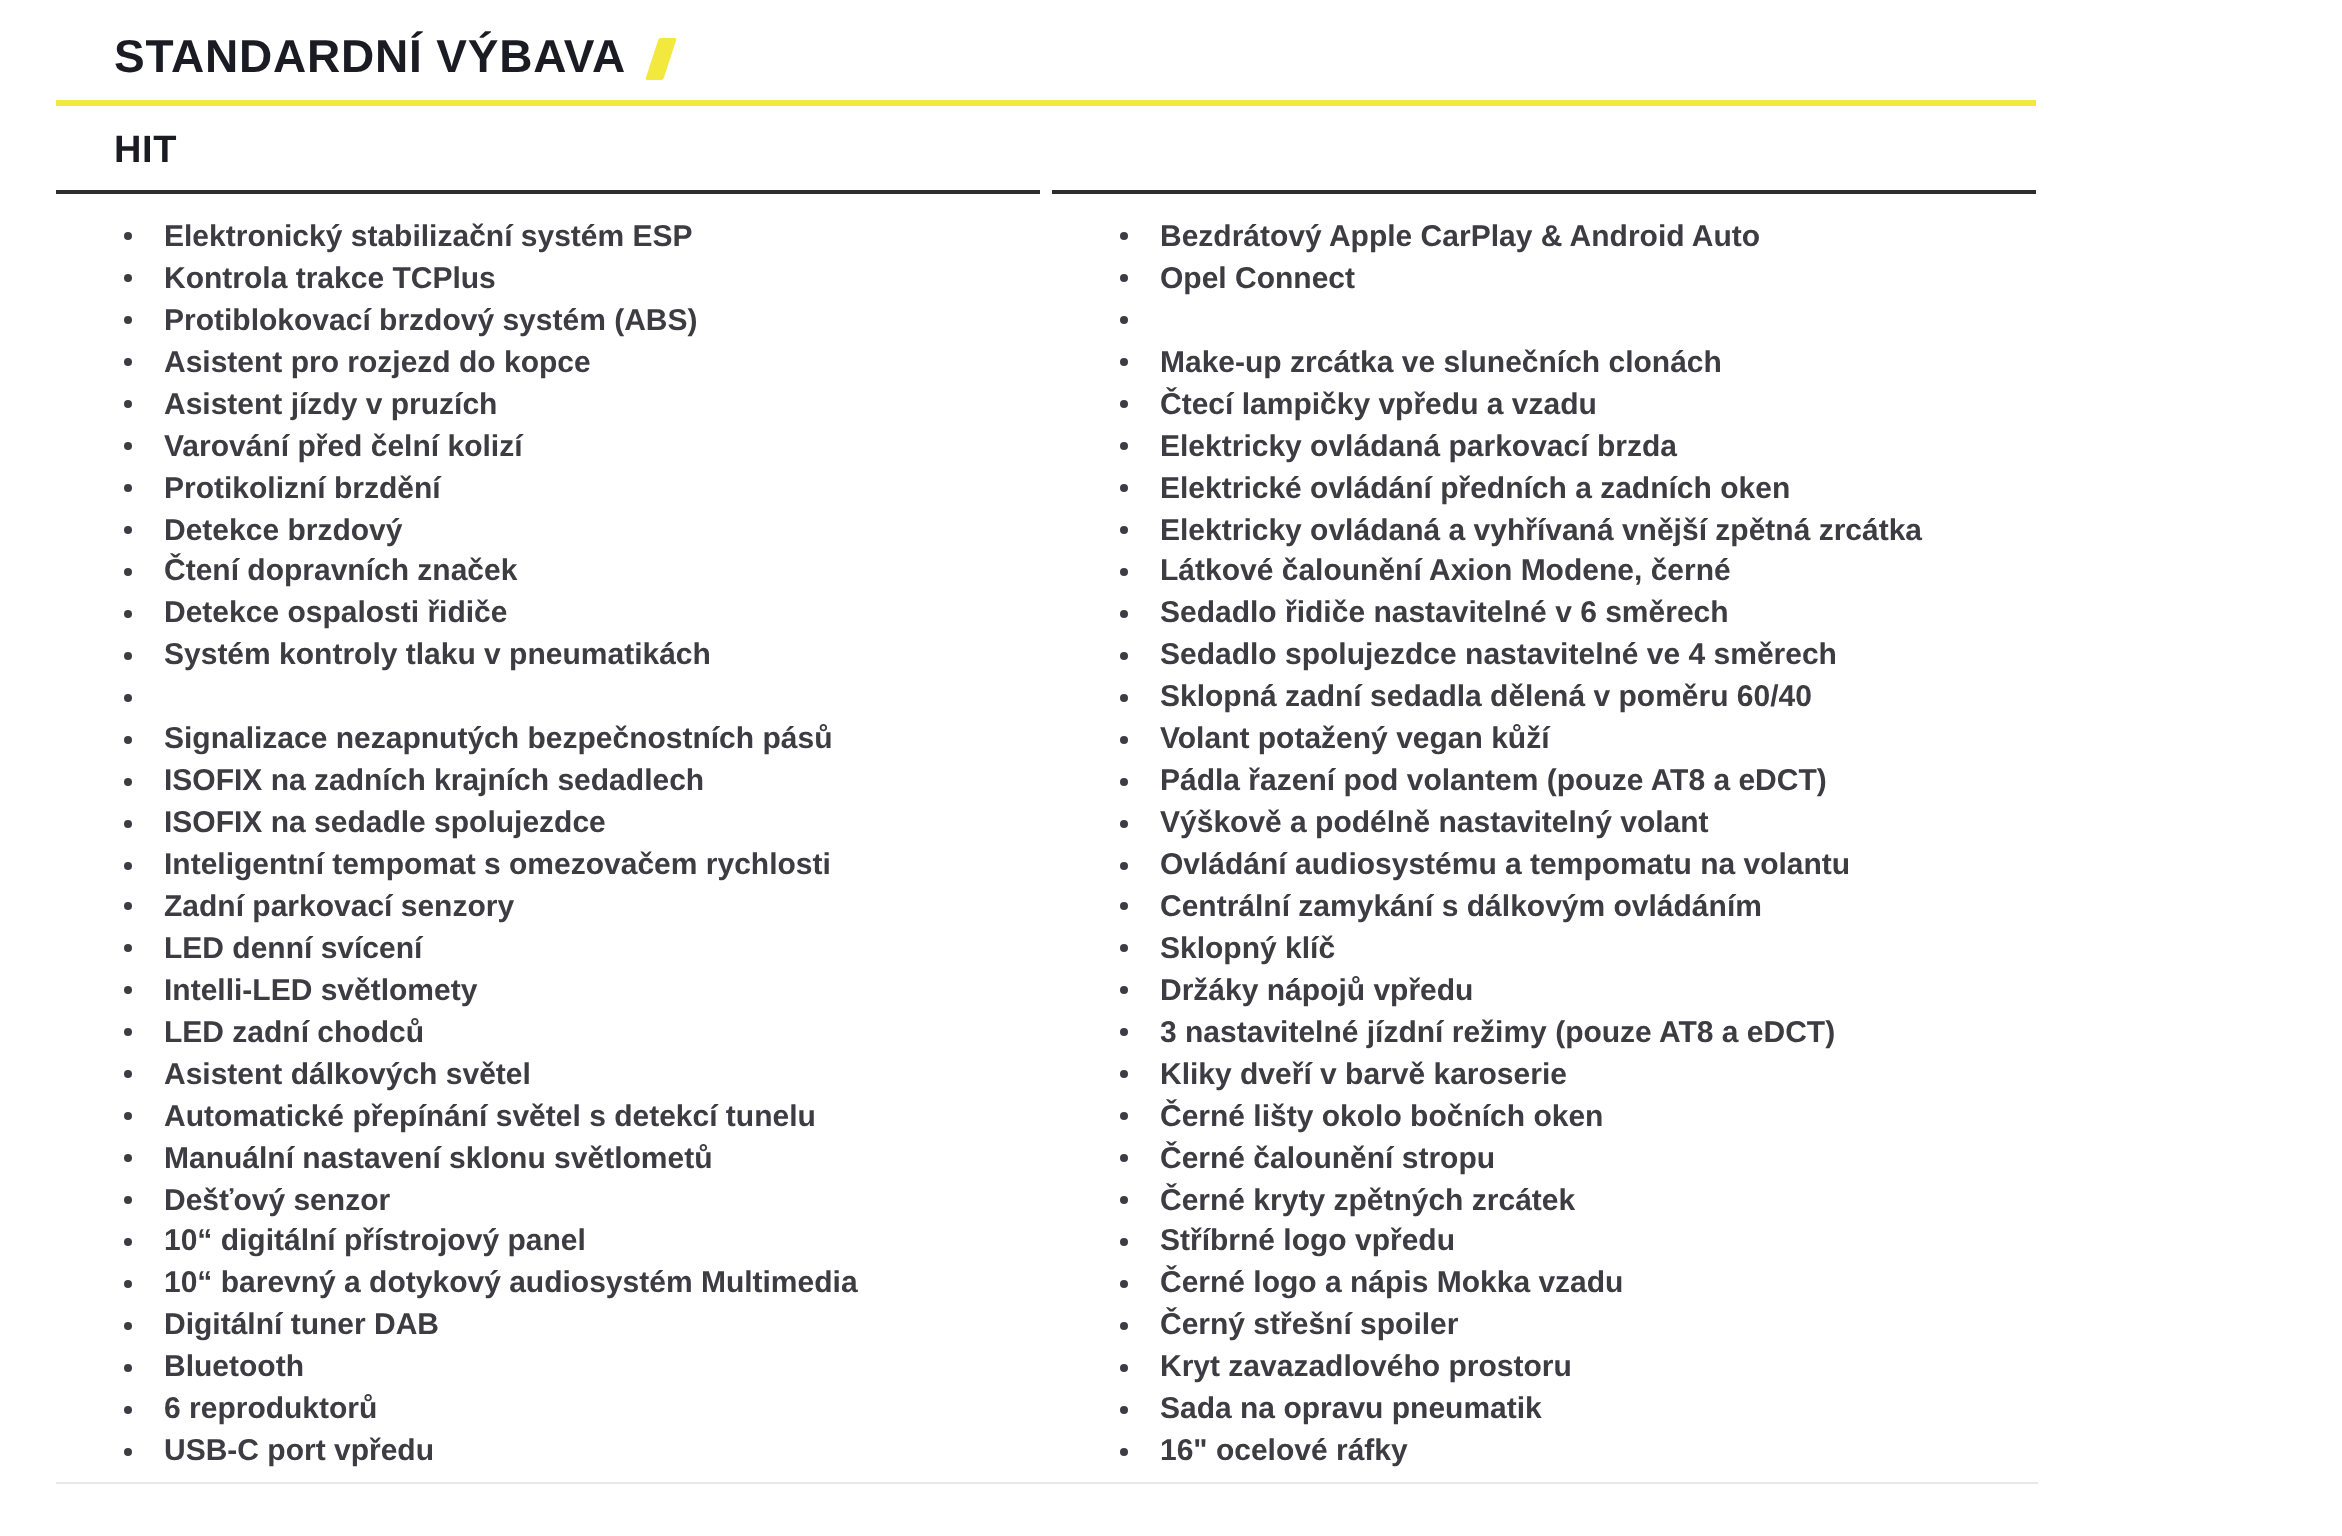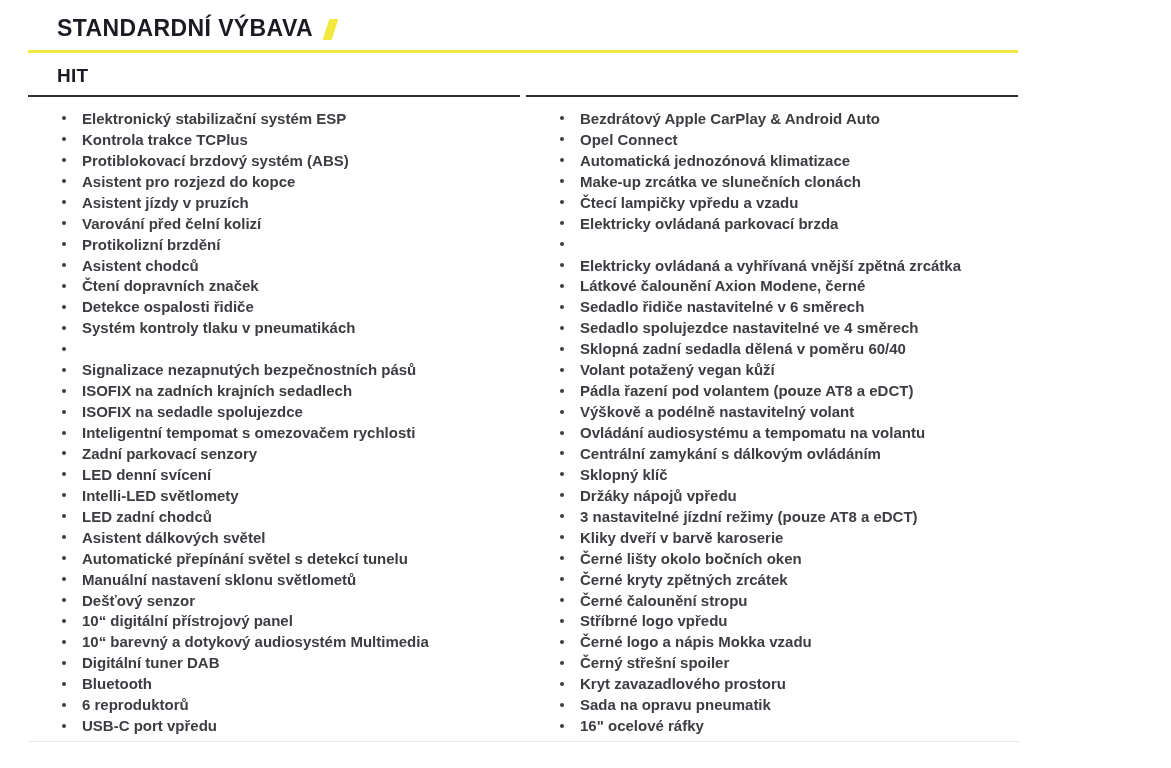--- a/index.html
+++ b/index.html
@@ -102,21 +102,21 @@
         <li>
           <span class="bullet"></span>
           <span class="item-text">Varování před čelní kolizí</span>
         </li>
         <li>
           <span class="bullet"></span>
           <span class="item-text">Protikolizní brzdění</span>
         </li>
         <li>
           <span class="bullet"></span>
-          <span class="item-text">Asistent chodců</span>
+          <span class="item-text">Detekce brzdový</span>
         </li>
         <li>
           <span class="bullet"></span>
           <span class="item-text">Čtení dopravních značek</span>
         </li>
         <li>
           <span class="bullet"></span>
           <span class="item-text">Detekce ospalosti řidiče</span>
         </li>
         <li>
@@ -203,36 +203,36 @@
         <li>
           <span class="bullet"></span>
           <span class="item-text">Bezdrátový Apple CarPlay &amp; Android Auto</span>
         </li>
         <li>
           <span class="bullet"></span>
           <span class="item-text">Opel Connect</span>
         </li>
         <li>
           <span class="bullet"></span>
-          <span class="item-text">Automatická jednozónová klimatizace</span>
         </li>
         <li>
           <span class="bullet"></span>
           <span class="item-text">Make-up zrcátka ve slunečních clonách</span>
         </li>
         <li>
           <span class="bullet"></span>
           <span class="item-text">Čtecí lampičky vpředu a vzadu</span>
         </li>
         <li>
           <span class="bullet"></span>
           <span class="item-text">Elektricky ovládaná parkovací brzda</span>
         </li>
         <li>
           <span class="bullet"></span>
+          <span class="item-text">Elektrické ovládání předních a zadních oken</span>
         </li>
         <li>
           <span class="bullet"></span>
           <span class="item-text">Elektricky ovládaná a vyhřívaná vnější zpětná zrcátka</span>
         </li>
         <li>
           <span class="bullet"></span>
           <span class="item-text">Látkové čalounění Axion Modene, černé</span>
         </li>
         <li>
@@ -282,25 +282,25 @@
         <li>
           <span class="bullet"></span>
           <span class="item-text">Kliky dveří v barvě karoserie</span>
         </li>
         <li>
           <span class="bullet"></span>
           <span class="item-text">Černé lišty okolo bočních oken</span>
         </li>
         <li>
           <span class="bullet"></span>
+          <span class="item-text">Černé čalounění stropu</span>
+        </li>
+        <li>
+          <span class="bullet"></span>
           <span class="item-text">Černé kryty zpětných zrcátek</span>
-        </li>
-        <li>
-          <span class="bullet"></span>
-          <span class="item-text">Černé čalounění stropu</span>
         </li>
         <li>
           <span class="bullet"></span>
           <span class="item-text">Stříbrné logo vpředu</span>
         </li>
         <li>
           <span class="bullet"></span>
           <span class="item-text">Černé logo a nápis Mokka vzadu</span>
         </li>
         <li>

